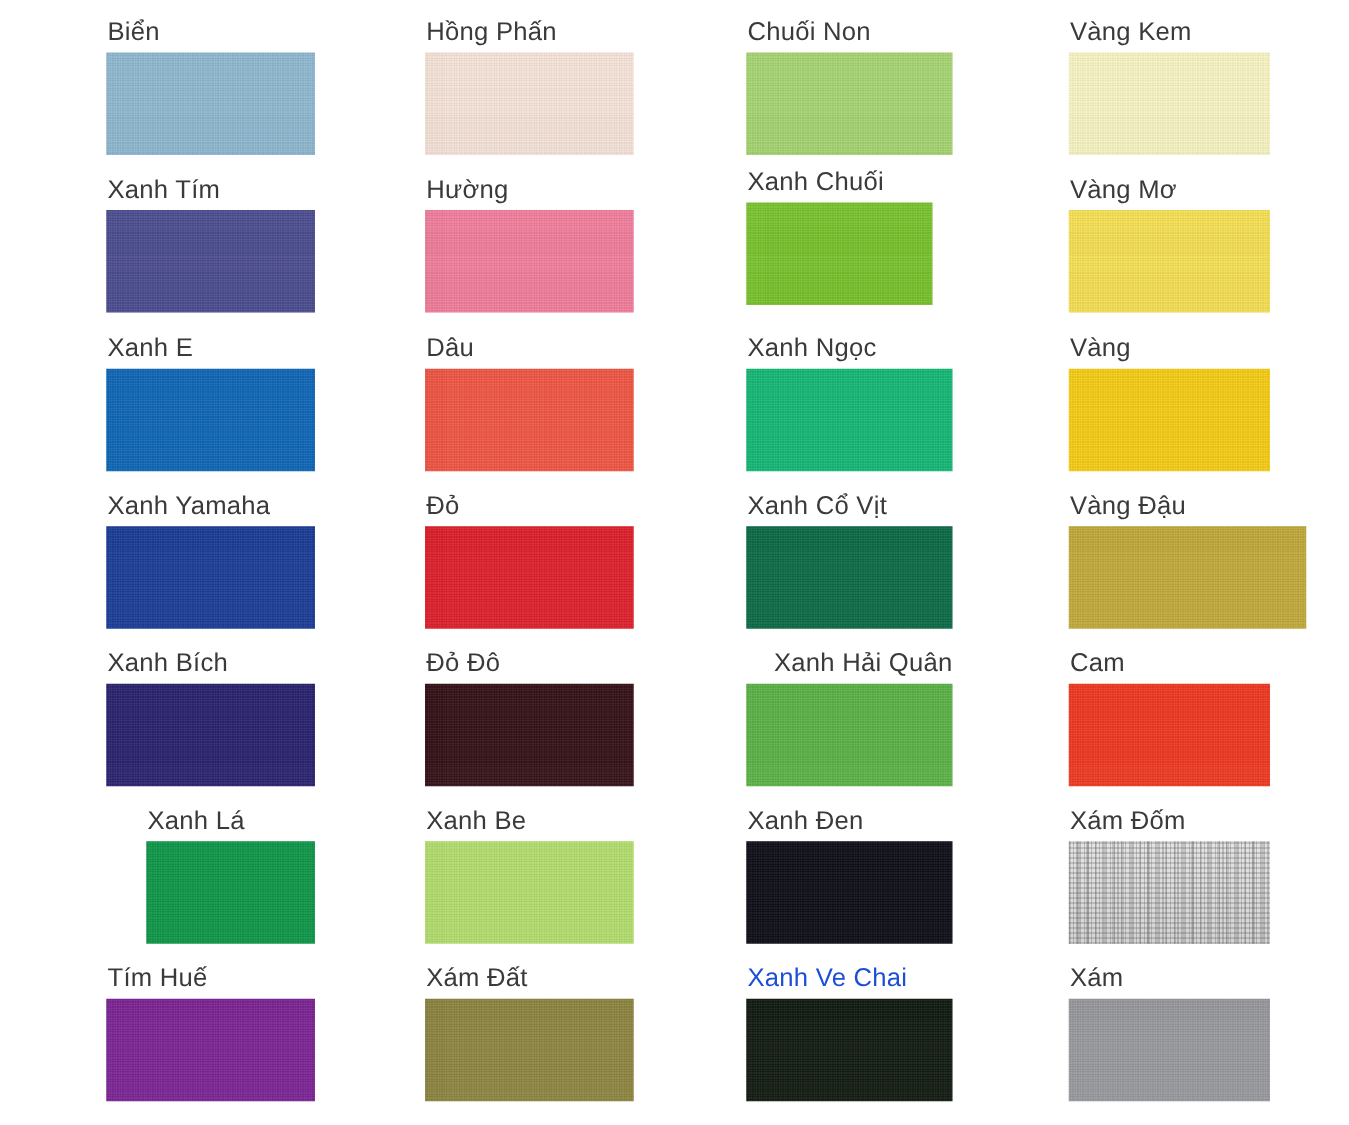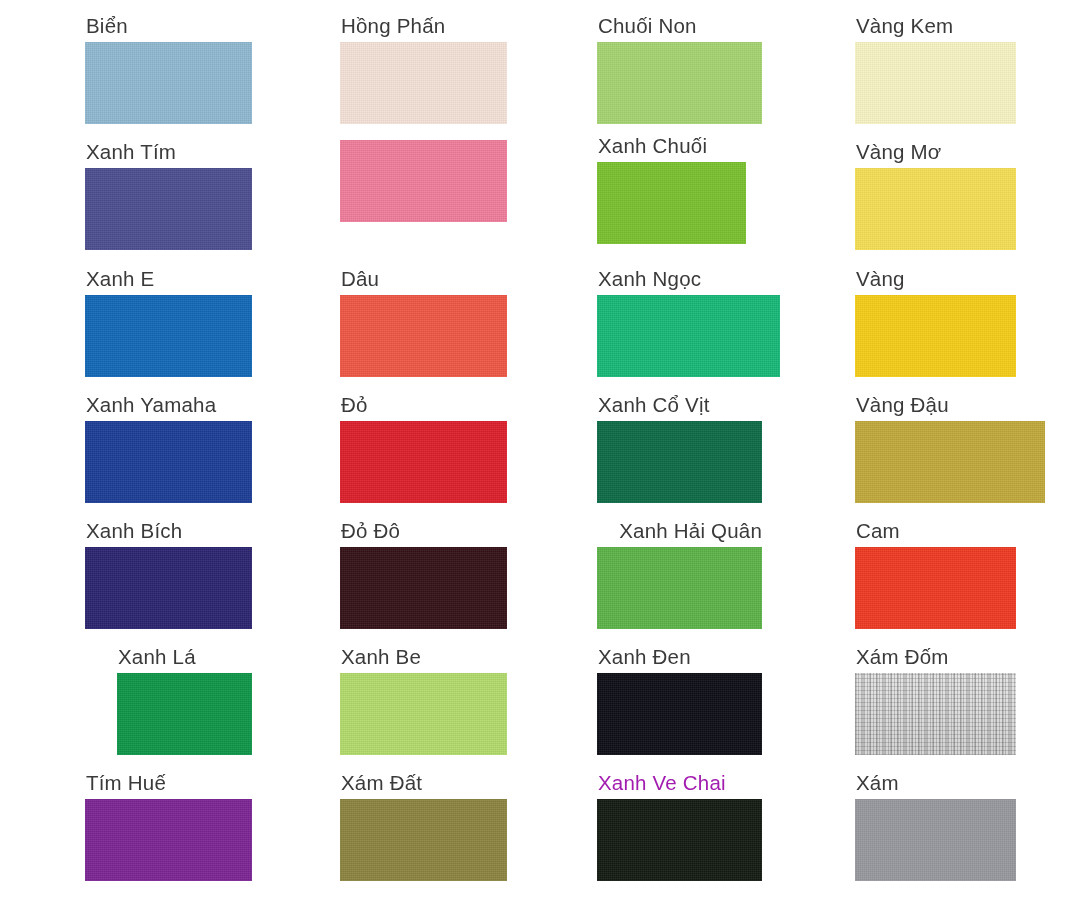--- a/index.html
+++ b/index.html
@@ -94,39 +94,40 @@
       </div>
       <div class="swatch-cell" style="left: 855px; top: 14px; width: 161px;">
         <span class="swatch-label" style="color: rgb(58, 58, 58);">Vàng Kem</span>
         <span class="swatch-chip woven" style="height: 82px; background-color: rgb(247, 244, 196);"></span>
       </div>
       <div class="swatch-cell" style="left: 85px; top: 140px; width: 167px;">
         <span class="swatch-label" style="color: rgb(58, 58, 58);">Xanh Tím</span>
         <span class="swatch-chip woven" style="height: 82px; background-color: rgb(76, 77, 143);"></span>
       </div>
       <div class="swatch-cell" style="left: 340px; top: 140px; width: 167px;">
+        <span class="swatch-label" style="color: rgb(58, 58, 58);">Hường</span>
         <span class="swatch-chip woven" style="height: 82px; background-color: rgb(239, 125, 156);"></span>
       </div>
       <div class="swatch-cell" style="left: 597px; top: 124px; width: 149px; margin-top: 10px;">
         <span class="swatch-label" style="color: rgb(58, 58, 58);">Xanh Chuối</span>
         <span class="swatch-chip woven" style="height: 82px; background-color: rgb(121, 194, 46);"></span>
       </div>
       <div class="swatch-cell" style="left: 855px; top: 140px; width: 161px;">
         <span class="swatch-label" style="color: rgb(58, 58, 58);">Vàng Mơ</span>
         <span class="swatch-chip woven" style="height: 82px; background-color: rgb(245, 224, 84);"></span>
       </div>
       <div class="swatch-cell" style="left: 85px; top: 267px; width: 167px;">
         <span class="swatch-label" style="color: rgb(58, 58, 58);">Xanh E</span>
         <span class="swatch-chip woven" style="height: 82px; background-color: rgb(17, 104, 183);"></span>
       </div>
       <div class="swatch-cell" style="left: 340px; top: 267px; width: 167px;">
         <span class="swatch-label" style="color: rgb(58, 58, 58);">Dâu</span>
         <span class="swatch-chip woven" style="height: 82px; background-color: rgb(239, 86, 68);"></span>
       </div>
-      <div class="swatch-cell" style="left: 597px; top: 267px; width: 183px;">
+      <div class="swatch-cell" style="left: 597px; top: 267px; width: 165px;">
         <span class="swatch-label" style="color: rgb(58, 58, 58);">Xanh Ngọc</span>
         <span class="swatch-chip woven" style="height: 82px; background-color: rgb(23, 184, 119);"></span>
       </div>
       <div class="swatch-cell" style="left: 855px; top: 267px; width: 161px;">
         <span class="swatch-label" style="color: rgb(58, 58, 58);">Vàng</span>
         <span class="swatch-chip woven" style="height: 82px; background-color: rgb(246, 205, 23);"></span>
       </div>
       <div class="swatch-cell" style="left: 85px; top: 393px; width: 167px;">
         <span class="swatch-label" style="color: rgb(58, 58, 58);">Xanh Yamaha</span>
         <span class="swatch-chip woven" style="height: 82px; background-color: rgb(28, 61, 150);"></span>
@@ -177,21 +178,21 @@
       </div>
       <div class="swatch-cell" style="left: 85px; top: 771px; width: 167px;">
         <span class="swatch-label" style="color: rgb(58, 58, 58);">Tím Huế</span>
         <span class="swatch-chip woven" style="height: 82px; background-color: rgb(123, 37, 148);"></span>
       </div>
       <div class="swatch-cell" style="left: 340px; top: 771px; width: 167px;">
         <span class="swatch-label" style="color: rgb(58, 58, 58);">Xám Đất</span>
         <span class="swatch-chip woven" style="height: 82px; background-color: rgb(140, 132, 64);"></span>
       </div>
       <div class="swatch-cell" style="left: 597px; top: 771px; width: 165px;">
-        <span class="swatch-label" style="color: #a21caf;">Xanh Ve Chai</span>
+        <span class="swatch-label" style="color: #1d4ed8;">Xanh Ve Chai</span>
         <span class="swatch-chip woven" style="height: 82px; background-color: rgb(18, 27, 17);"></span>
       </div>
       <div class="swatch-cell" style="left: 855px; top: 771px; width: 161px;">
         <span class="swatch-label" style="color: rgb(58, 58, 58);">Xám</span>
         <span class="swatch-chip woven" style="height: 82px; background-color: rgb(152, 153, 158);"></span>
       </div>
     </div>
 </div>
 
 </body></html>

